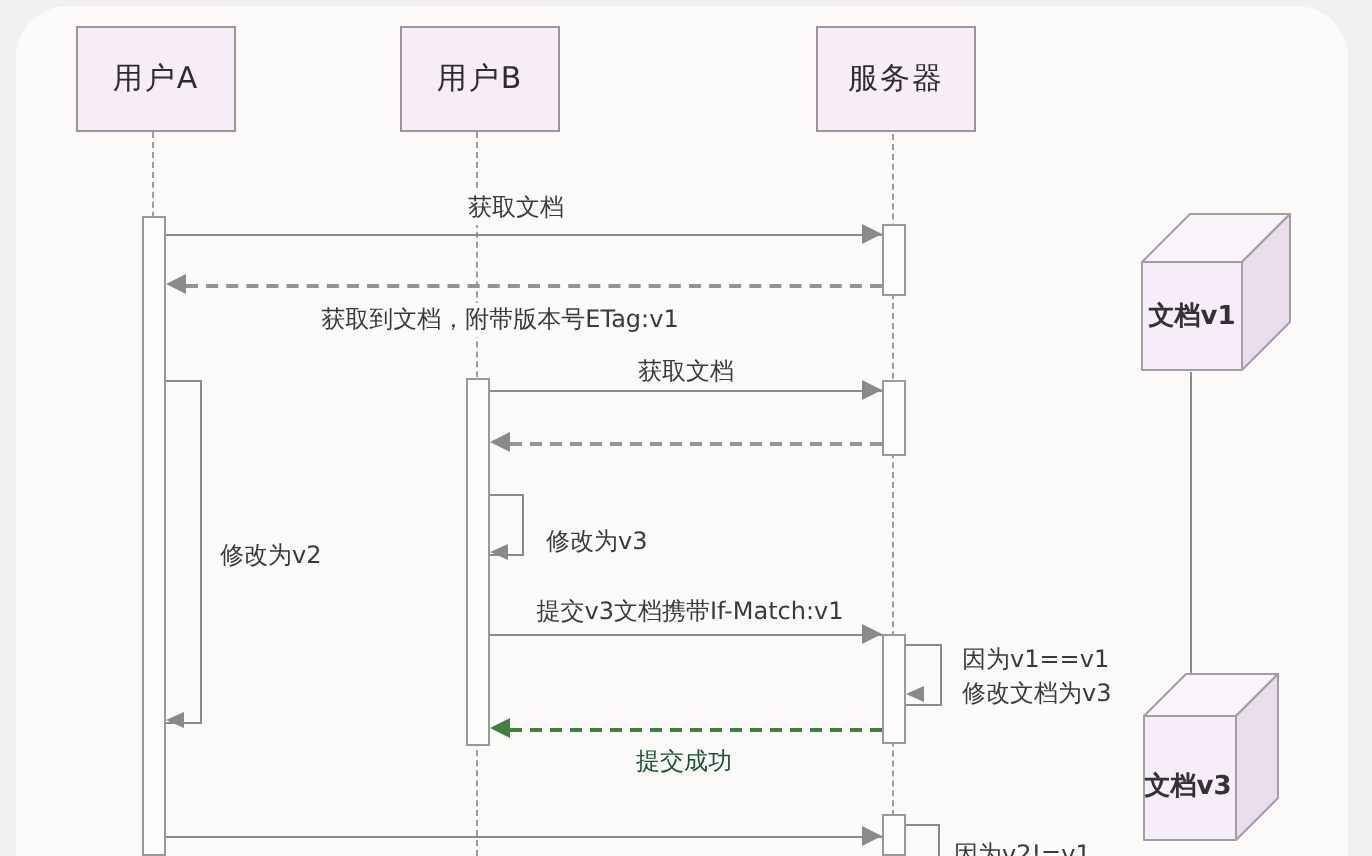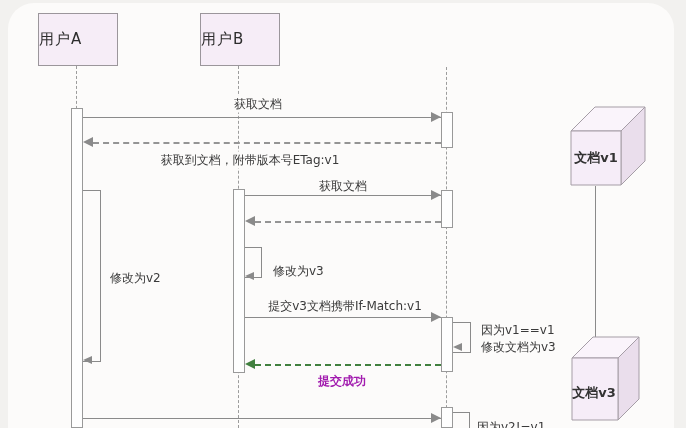--- a/index.html
+++ b/index.html
@@ -1,21 +1,21 @@
 <!DOCTYPE html>
 <html><head>
 <meta charset="utf-8">
 <style>
   html,body{margin:0;padding:0;}
   .stage{position:relative;width:686px;height:428px;background:#f2f1ef;overflow:hidden;
          font-family:"DejaVu Sans",sans-serif;color:#333;}
   .card{position:absolute;left:8px;top:3px;width:666px;height:450px;background:#fcfbfa;
         border-radius:26px;}
   .actor{position:absolute;width:80px;height:53px;background:#f6edf7;border:1.5px solid #9b969b;
-         box-sizing:border-box;display:flex;align-items:center;
+         box-sizing:border-box;display:flex;align-items:center;justify-content:center;
          font-size:15px;color:#2d2d2d;letter-spacing:1px;}
   .lifeline{position:absolute;width:0;border-left:1px dashed #9c9c9c;}
   .bar{position:absolute;width:12px;background:#fefefe;border:1px solid #999;box-sizing:border-box;}
   .line-solid{position:absolute;height:0;border-top:1.5px solid #8a8a8a;}
   .line-dashed{position:absolute;height:0;border-top:2px dashed #949494;}
   .line-green{position:absolute;height:0;border-top:2px dashed #41803f;}
   .ah-r{position:absolute;width:0;height:0;border-top:5px solid transparent;
         border-bottom:5px solid transparent;border-left:10px solid #8a8a8a;}
   .ah-l{position:absolute;width:0;height:0;border-top:5px solid transparent;
         border-bottom:5px solid transparent;border-right:10px solid #8a8a8a;}
@@ -23,21 +23,21 @@
   .ah-d{position:absolute;width:0;height:0;border-left:5px solid transparent;
         border-right:5px solid transparent;border-top:10px solid #8a8a8a;}
   .bracket{position:absolute;border-top:1.5px solid #8a8a8a;border-right:1.5px solid #8a8a8a;
            border-bottom:1.5px solid #8a8a8a;box-sizing:border-box;}
   .bracket.noarrow{border-bottom:none;}
   .br-ah{position:absolute;width:0;height:0;border-top:4.5px solid transparent;
          border-bottom:4.5px solid transparent;border-right:9px solid #8a8a8a;}
   .msg-label{position:absolute;transform:translate(-50%,-50%);background:#fcfbfa;
              padding:0 4px;font-size:12px;color:#3a3a3a;white-space:nowrap;}
   .msg-label.anchor-left{transform:translateY(-50%);}
-  .msg-label.green{color:#a21caf;font-weight:bold;}
+  .msg-label.green{color:#14532d;}
   .vline{position:absolute;width:0;border-left:1.5px solid #8a8a8a;}
   .cube-label{position:absolute;transform:translate(-50%,-50%);font-size:13px;color:#333;
               white-space:nowrap;font-weight:bold;}
   .clip-note{position:absolute;font-size:12px;color:#3a3a3a;white-space:nowrap;background:#fcfbfa;
              padding:0 3px;}
 </style>
 </head>
 <body>
 
 <div class="stage">
@@ -45,20 +45,23 @@
 
   <div class="lifeline" style="left:76px;top:66px;height:362px"></div>
   <div class="lifeline" style="left:238px;top:66px;height:362px"></div>
   <div class="lifeline" style="left:446px;top:67px;height:361px"></div>
 
   <div class="actor" style="left:38px;top:13px">
     <span>用户A</span>
   </div>
   <div class="actor" style="left:200px;top:13px">
     <span>用户B</span>
+  </div>
+  <div class="actor" style="left:408px;top:13px">
+    <span>服务器</span>
   </div>
 
   <div class="bar" style="left:71px;top:108px;height:320px"></div>
   <div class="bar" style="left:233px;top:189px;height:184px"></div>
   <div class="bar" style="left:441px;top:112px;height:36px"></div>
   <div class="bar" style="left:441px;top:190px;height:38px"></div>
   <div class="bar" style="left:441px;top:317px;height:55px"></div>
   <div class="bar" style="left:441px;top:407px;height:21px"></div>
 
   <div class="line-solid" style="left:83px;top:117px;width:358px"></div>

